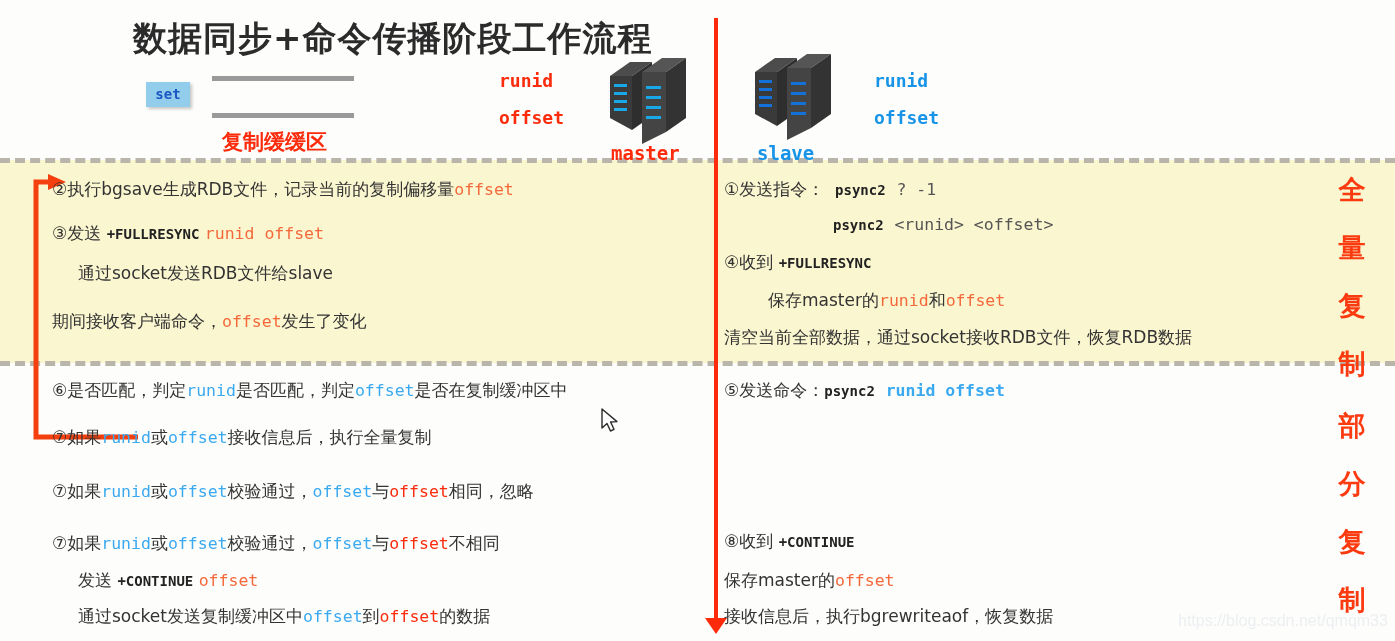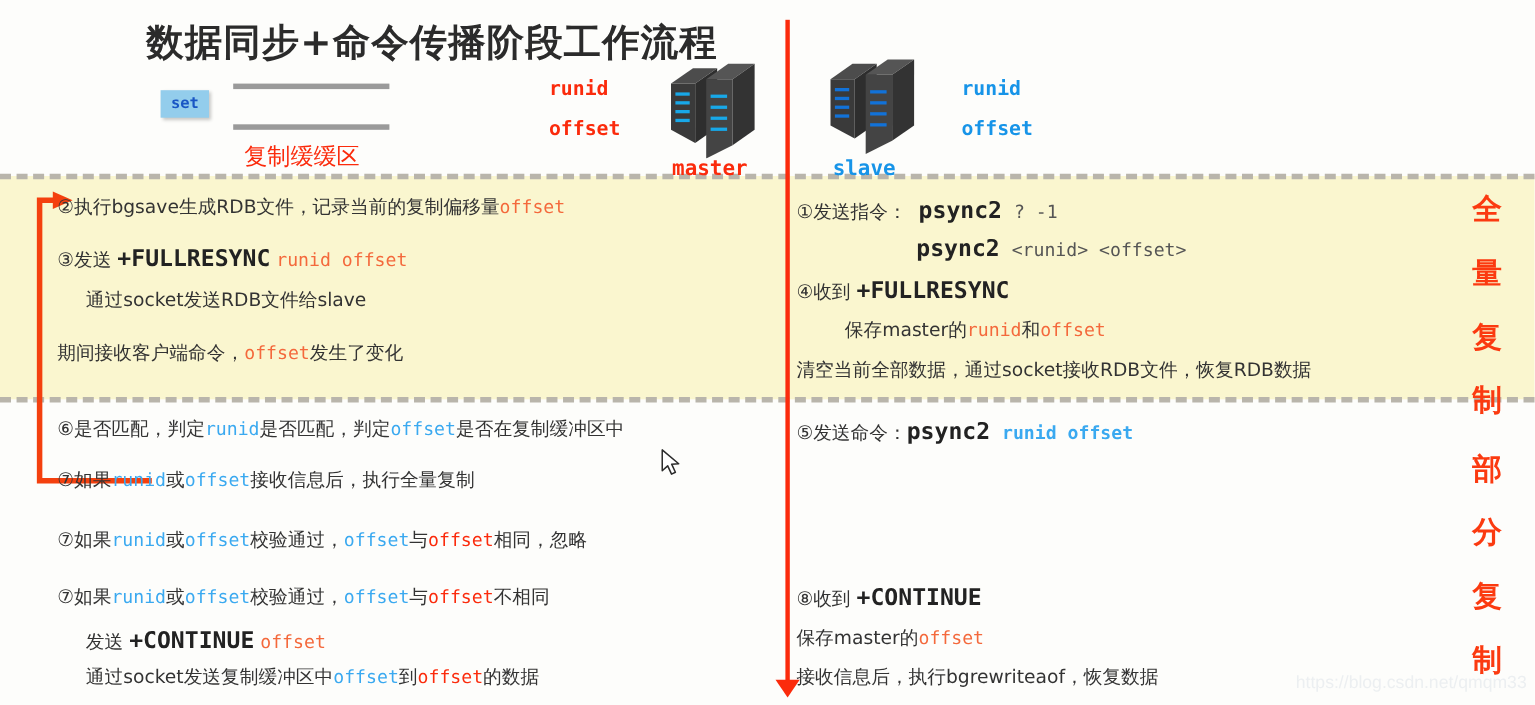--- a/index.html
+++ b/index.html
@@ -40,21 +40,21 @@
     font-size:14px;font-weight:bold;color:#1a56c4;
   }
   .buf-line{
     position:absolute;height:5px;background:#9a9a9a;width:142px;left:212px;
   }
   .buf-l1{top:76px;}
   .buf-l2{top:113px;}
   .buf-label{
     position:absolute;left:222px;top:128px;
     font-family:"DejaVu Sans","Liberation Sans",sans-serif;
-    font-weight:normal;font-size:21px;color:#fb2b0c;white-space:nowrap;
+    font-weight:bold;font-size:21px;color:#fb2b0c;white-space:nowrap;
   }
 
   
   .srv{position:absolute;width:80px;height:85px;}
   .srv svg{display:block;}
   .srv-label{
     position:absolute;
     font-family:"DejaVu Sans Mono","Liberation Mono",monospace;
     font-weight:bold;font-size:19px;white-space:nowrap;
   }
@@ -84,21 +84,21 @@
     position:absolute;white-space:nowrap;
     font-family:"DejaVu Sans","Liberation Sans",sans-serif;
     font-size:17px;color:#333;line-height:1;
   }
   .mono{
     font-family:"DejaVu Sans Mono","Liberation Mono",monospace;
     font-size:16.5px;
   }
   .mono-b{
     font-family:"DejaVu Sans Mono","Liberation Mono",monospace;
-    font-size:21px;font-weight:bold;color:#222;
+    font-size:14px;font-weight:bold;color:#222;
   }
   .c-red{color:#f4693c;}
   .c-red2{color:#fb2b0c;}
   .c-blue{color:#3aa9f0;}
   .c-gray{color:#555;}
 
   
   .vlabel{
     position:absolute;width:48px;text-align:center;
     font-family:"DejaVu Sans","Liberation Sans",sans-serif;

